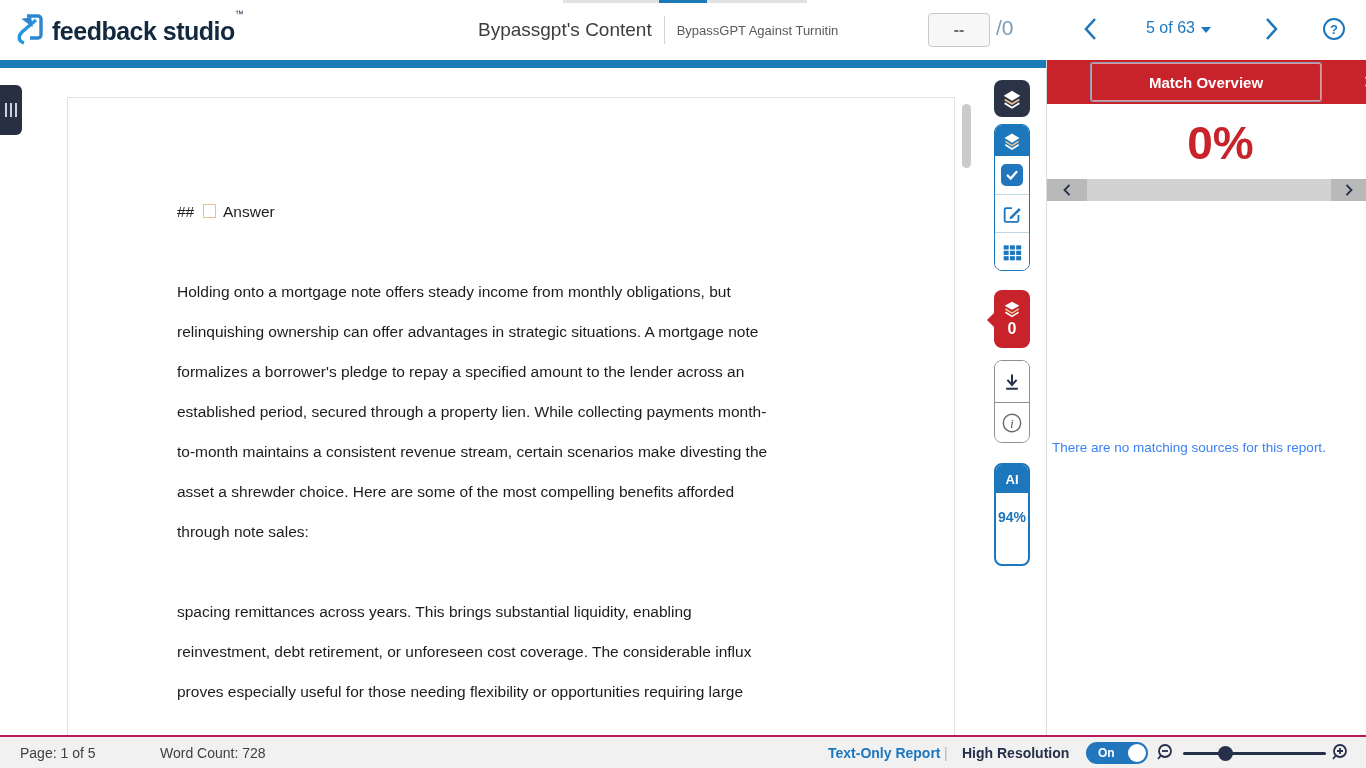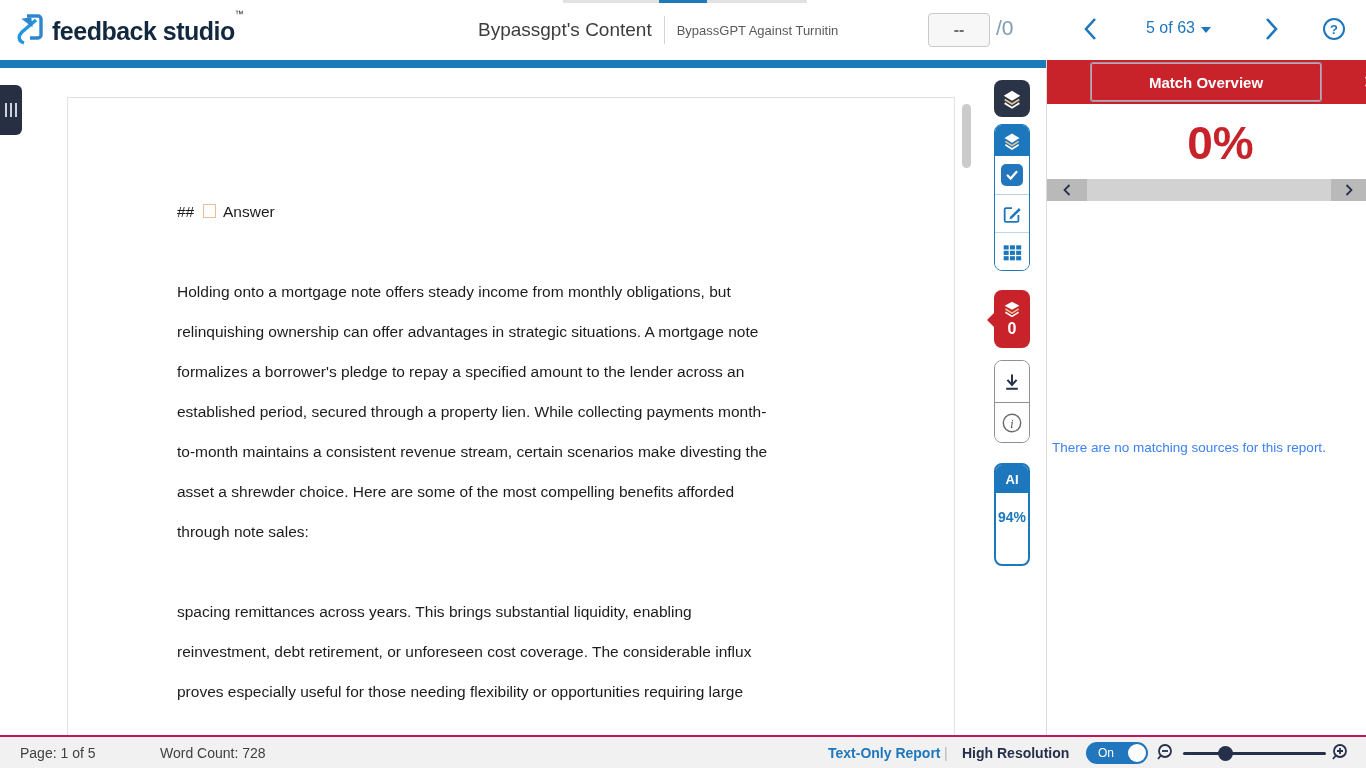--- a/index.html
+++ b/index.html
@@ -102,21 +102,21 @@
                background:#f1f1f1; border-top:2px solid #be185d; z-index:5; }
   .sb-item { position:absolute; top:0; height:32px; line-height:32px; font-size:14px; color:#3f3f3f; }
   .sb-page { left:20px; }
   .sb-wc { left:160px; }
   .sb-textonly { left:828px; color:#1d77bd; font-weight:bold; cursor:pointer; }
   .sb-div { left:944px; color:#b5b5b5; }
   .sb-hires { left:962px; color:#26304a; font-weight:bold; }
   .toggle { position:absolute; left:1086px; top:5px; width:62px; height:22px; border-radius:11px;
             background:#2176bd; cursor:pointer; }
   .toggle .on { position:absolute; left:12px; top:0; height:21px; line-height:22px;
-                color:#fff; font-size:12px; font-weight:normal; }
+                color:#fff; font-size:12px; font-weight:bold; }
   .toggle .knob { position:absolute; right:2px; top:2px; width:18px; height:18px;
                   border-radius:50%; background:#fff; }
   .zoom-out-btn { position:absolute; left:1156px; top:6px; cursor:pointer; }
   .zoom-in-btn  { position:absolute; left:1331px; top:6px; cursor:pointer; }
   .zoom-track { position:absolute; left:1183px; top:15px; width:143px; height:3px;
                 background:#26304a; border-radius:2px; cursor:pointer; }
   .zoom-dot { position:absolute; left:1218px; top:9px; width:15px; height:15px;
               border-radius:50%; background:#26304a; cursor:pointer; }
 </style>
 </head>

